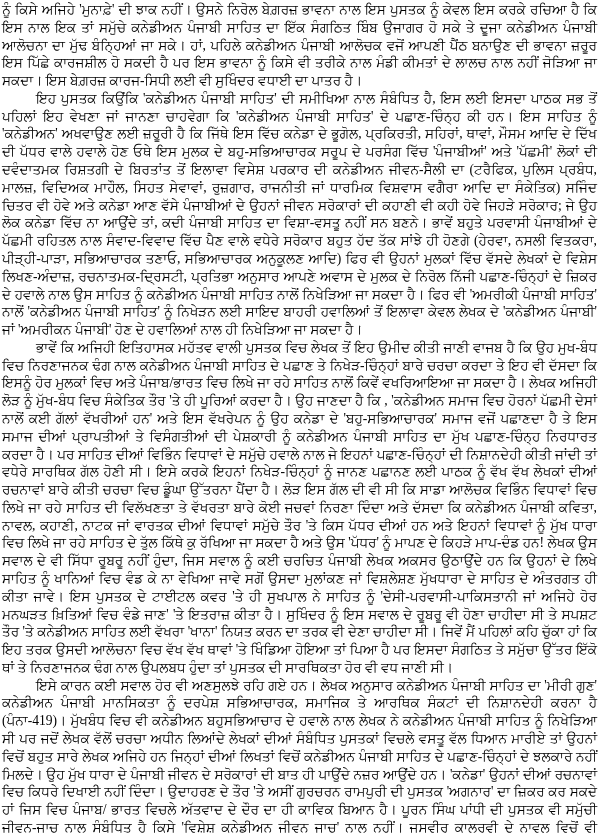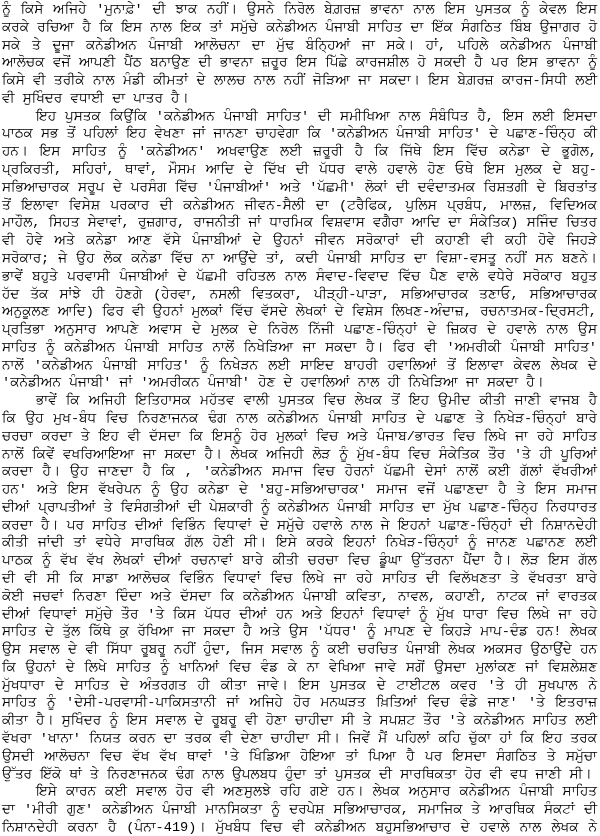--- a/index.html
+++ b/index.html
@@ -9,21 +9,21 @@
   }
   .page {
     position: relative;
     width: 600px;
     height: 836px;
     box-sizing: border-box;
     background: #ffffff;
     color: #000000;
     overflow: hidden;
     padding: 1px 3px 0 2px;
-    font-family: Liberation Mono, monospace;
+    font-family: Liberation Serif, serif;
     font-size: 13.6px;
     line-height: 17.78px;
     text-align: justify;
     text-justify: inter-word;
     -webkit-font-smoothing: none;
   }
   .page p {
     margin: 0;
     padding: 0;
   }

